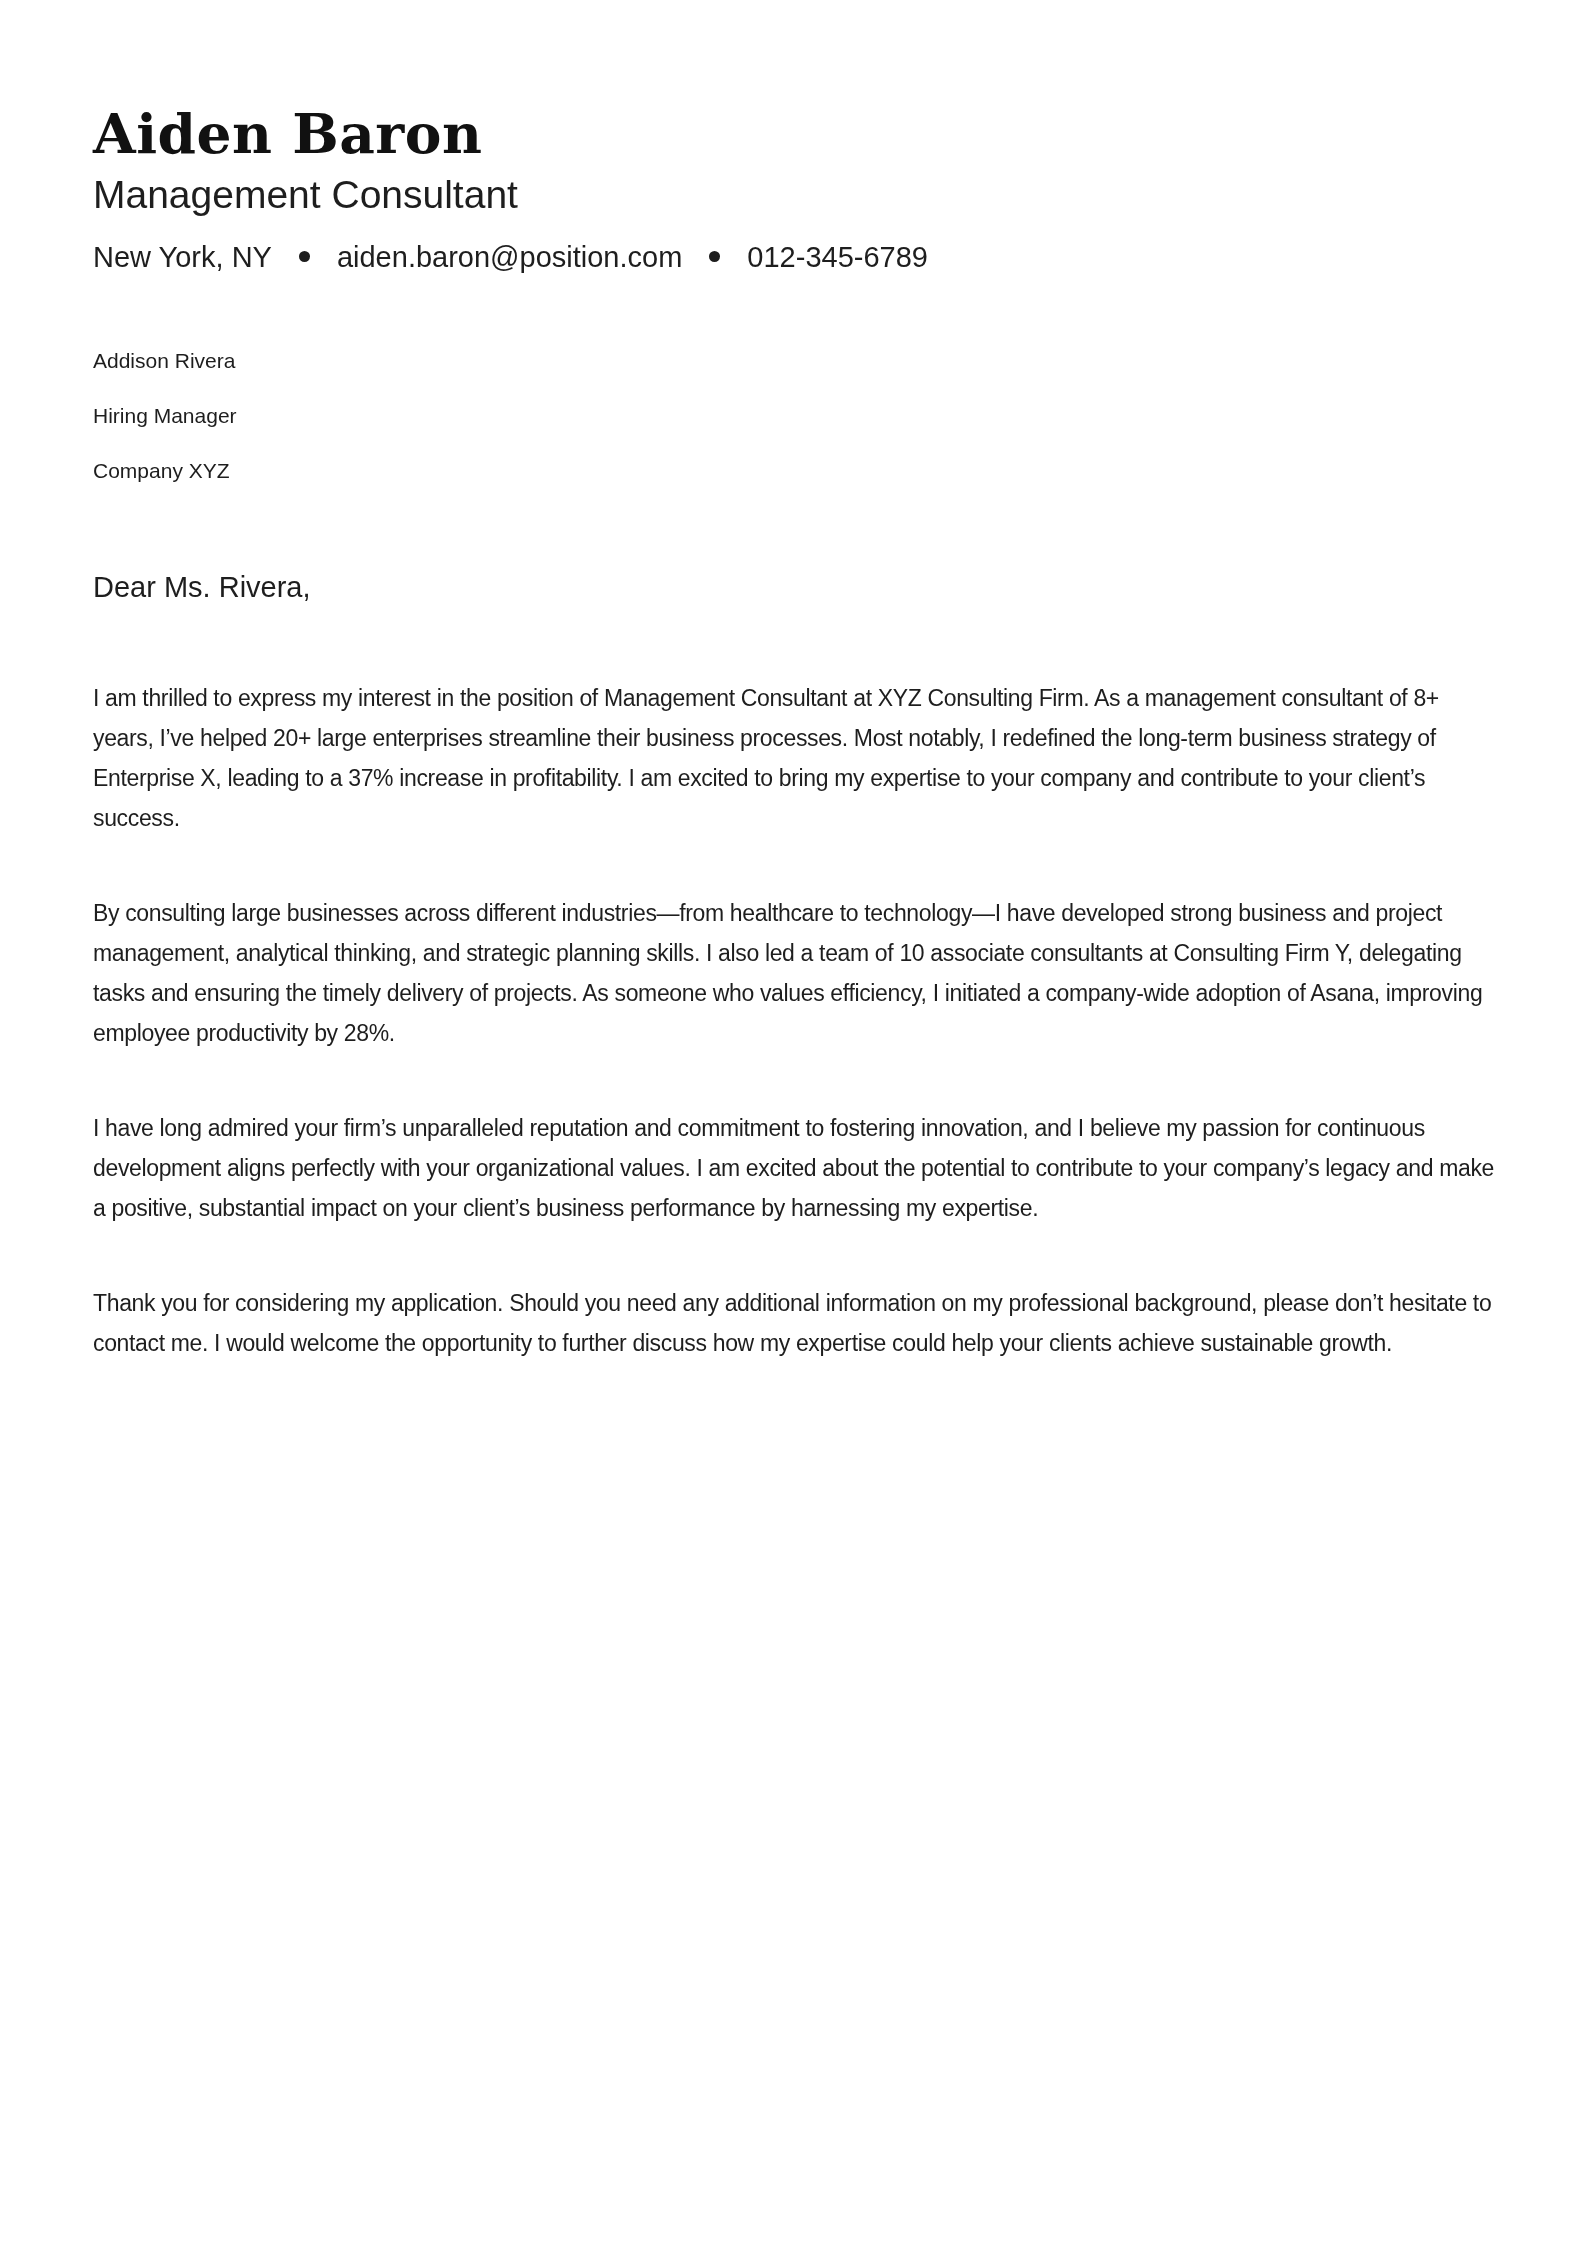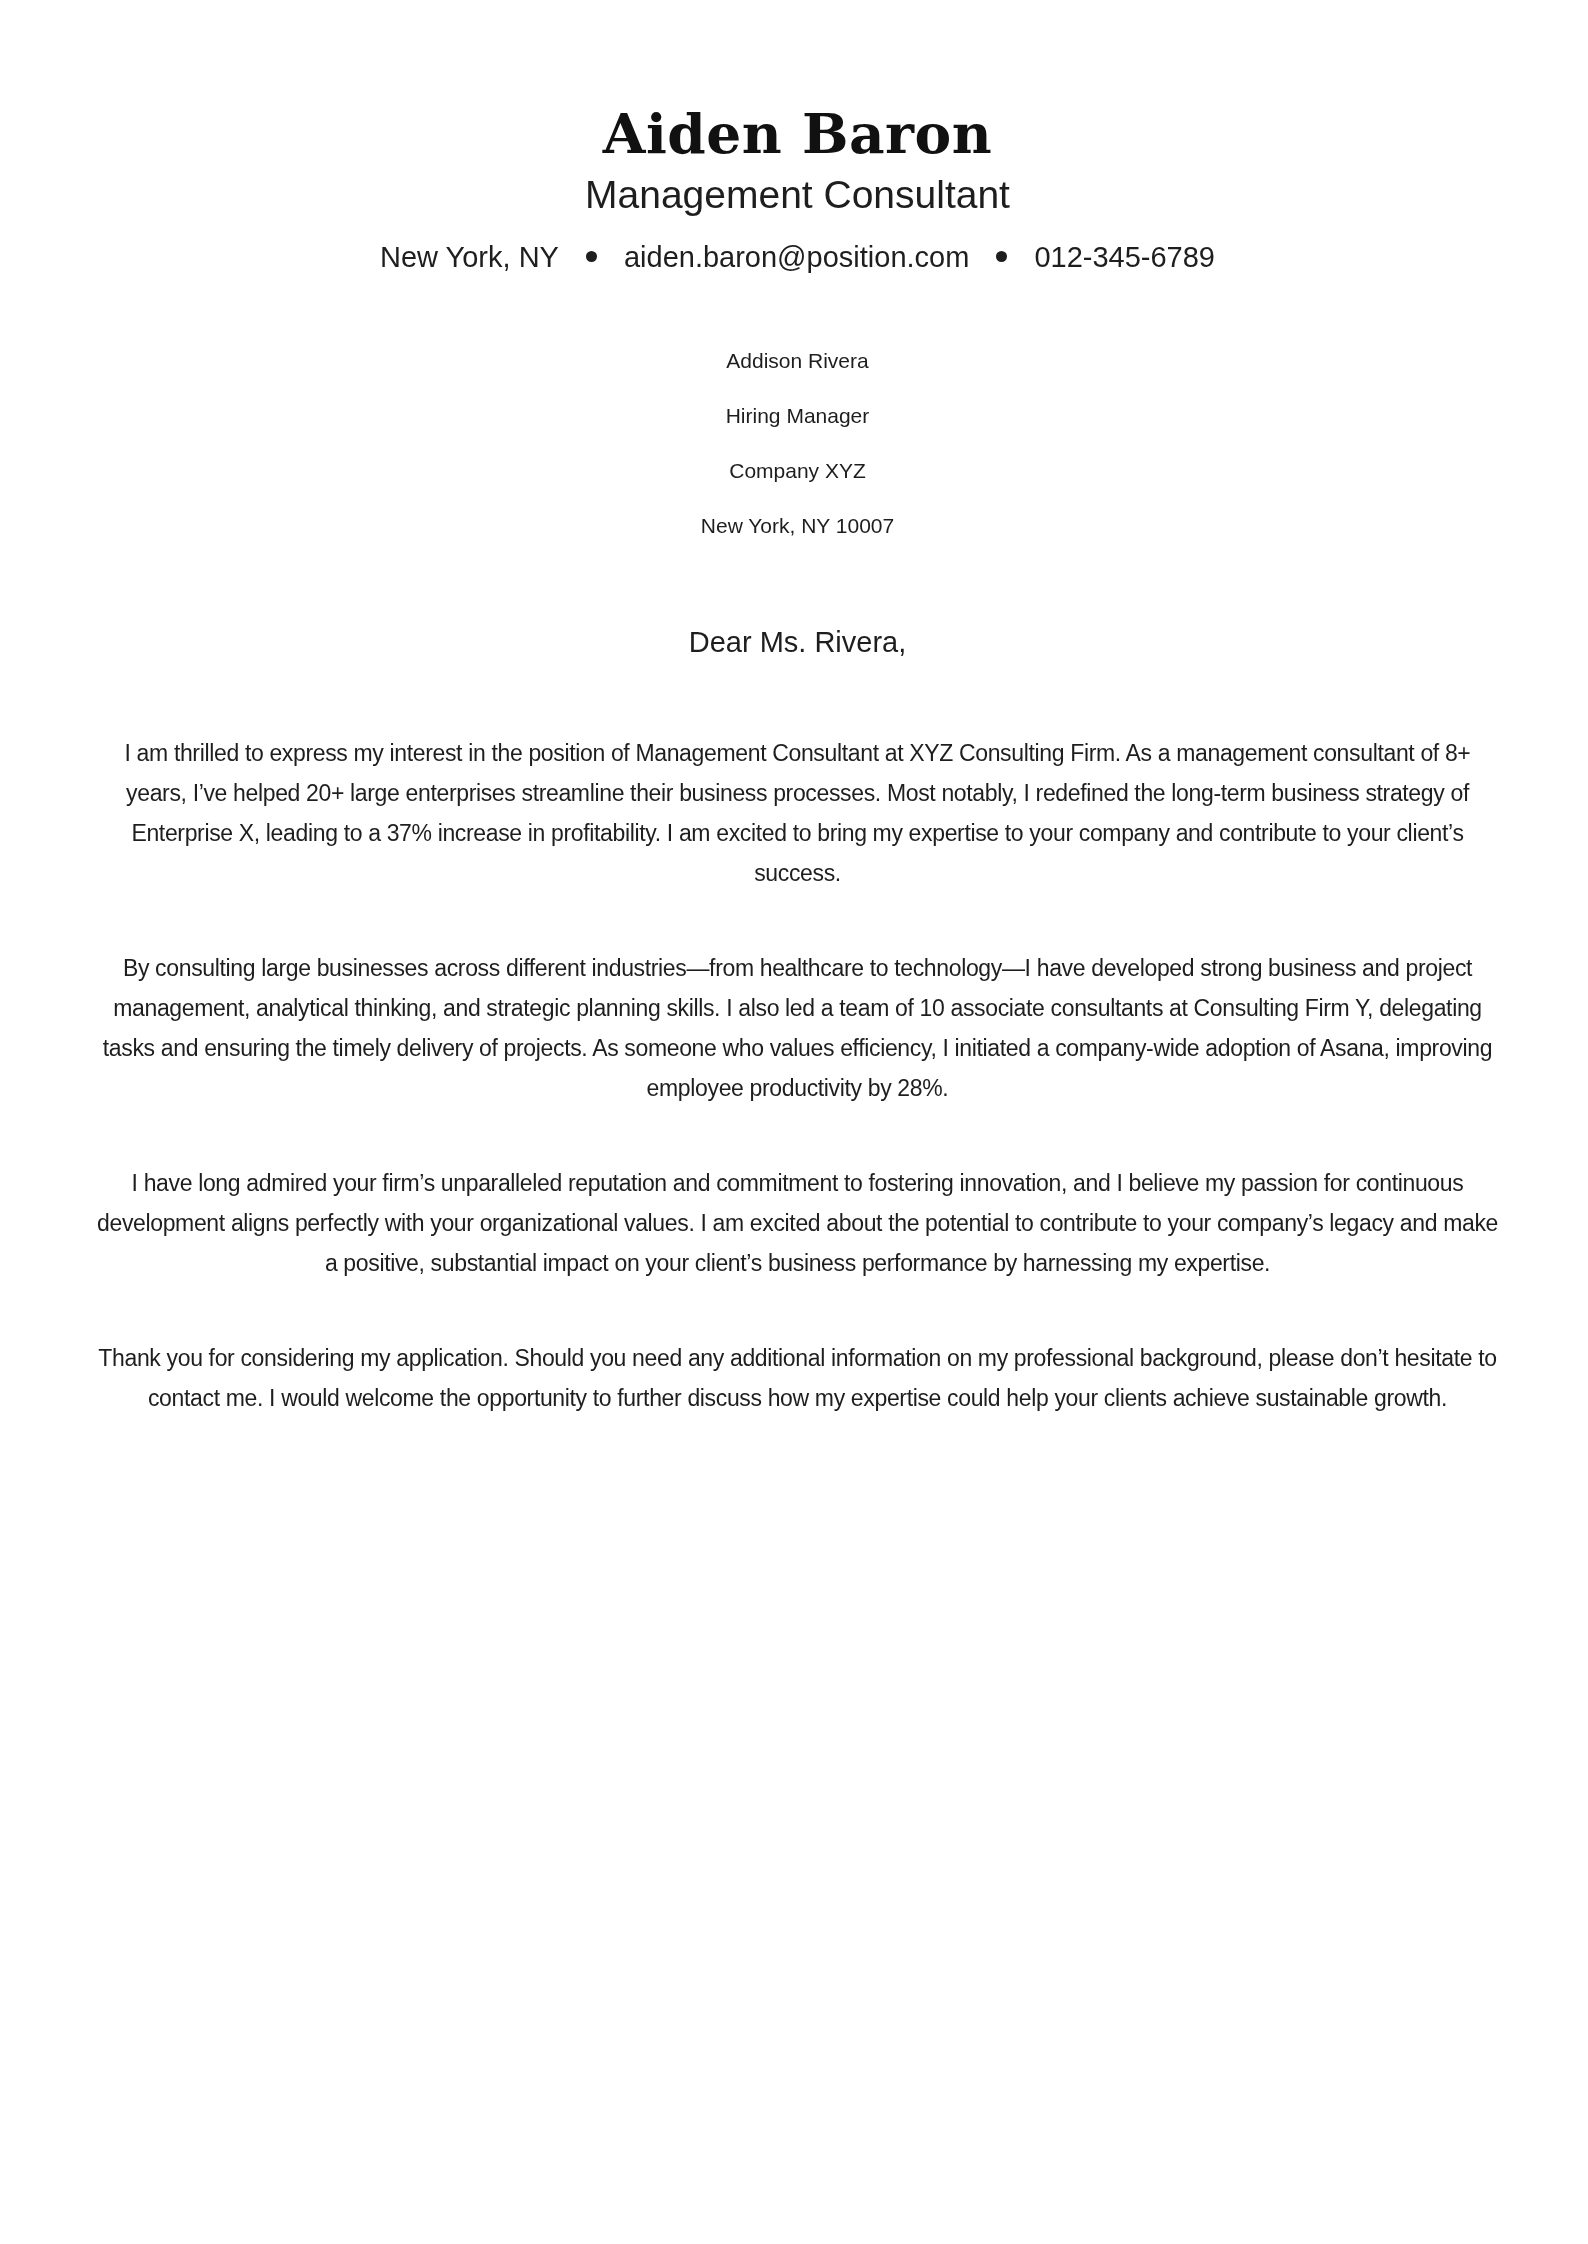--- a/index.html
+++ b/index.html
@@ -11,21 +11,20 @@
     position: relative;
     width: 1588px;
     height: 2244px;
     margin: 0 auto;
     background: #ffffff;
     box-sizing: border-box;
     padding: 104px 86px 0 93px;
     font-family: "Liberation Sans", sans-serif;
     color: #1e1e1e;
     overflow: hidden;
-    text-align: center;
   }
   .applicant-name {
     margin: 0;
     font-family: "DejaVu Serif", serif;
     font-weight: 700;
     font-size: 55px;
     line-height: 60px;
     color: #111111;
     letter-spacing: 0.5px;
   }
@@ -93,21 +92,20 @@
   <section>
     <div class="contact-row">
       <span>New York, NY</span><span class="dot"></span><span>aiden.baron@position.com</span><span class="dot"></span><span>012-345-6789</span>
     </div>
   </section>
 
   <section class="recipient-block">
     <div>Addison Rivera</div>
     <div>Hiring Manager</div>
     <div>Company XYZ</div>
-    <div>New York, NY 10007</div>
   </section>
 
   <section>
     <p class="salutation">Dear Ms. Rivera,</p>
     <p class="body-paragraph first">I am thrilled to express my interest in the position of Management Consultant at XYZ Consulting Firm. As a management consultant of 8+ years, I’ve helped 20+ large enterprises streamline their business processes. Most notably, I redefined the long-term business strategy of Enterprise X, leading to a 37% increase in profitability. I am excited to bring my expertise to your company and contribute to your client’s success.</p>
     <p class="body-paragraph">By consulting large businesses across different industries—from healthcare to technology—I have developed strong business and project management, analytical thinking, and strategic planning skills. I also led a team of 10 associate consultants at Consulting Firm Y, delegating tasks and ensuring the timely delivery of projects. As someone who values efficiency, I initiated a company-wide adoption of Asana, improving employee productivity by 28%.</p>
     <p class="body-paragraph">I have long admired your firm’s unparalleled reputation and commitment to fostering innovation, and I believe my passion for continuous development aligns perfectly with your organizational values. I am excited about the potential to contribute to your company’s legacy and make a positive, substantial impact on your client’s business performance by harnessing my expertise.</p>
     <p class="body-paragraph">Thank you for considering my application. Should you need any additional information on my professional background, please don’t hesitate to contact me. I would welcome the opportunity to further discuss how my expertise could help your clients achieve sustainable growth.</p>
   </section>
 

